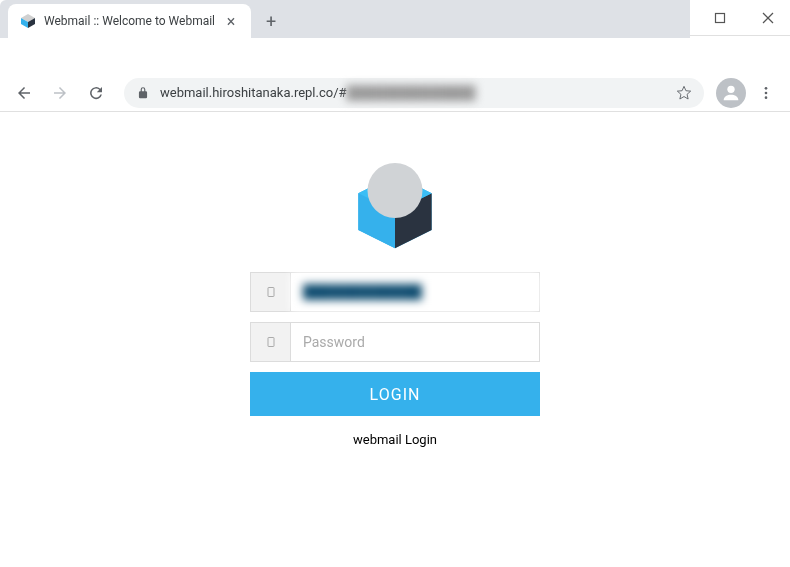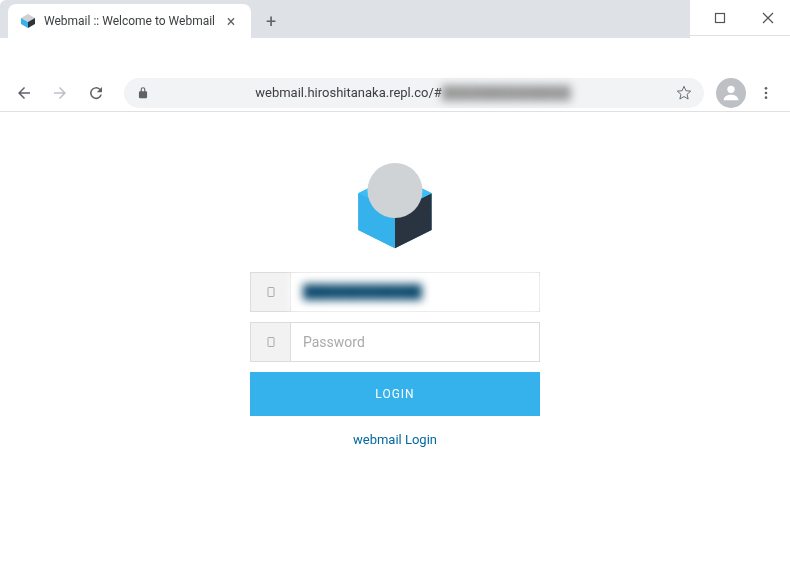--- a/index.html
+++ b/index.html
@@ -18,41 +18,41 @@
     .tab-title { flex: 1; white-space: nowrap; overflow: hidden; text-overflow: ellipsis; }
     .tab-close { width: 16px; height: 16px; display: flex; align-items: center; justify-content: center; color: #5f6368; font-size: 16px; }
     .newtab { width: 28px; height: 28px; display: flex; align-items: center; justify-content: center; color: #5f6368; font-size: 18px; margin-left: 6px; margin-bottom: 3px; }
     
     
     .navbar { height: 38px; background: #fff; display: flex; align-items: center; padding: 0 8px; gap: 4px; border-bottom: 1px solid #e0e0e0; margin-top: 38px; }
     .nav-btn { width: 32px; height: 32px; display: flex; align-items: center; justify-content: center; color: #5f6368; border-radius: 50%; }
     .nav-btn.disabled { color: #bdc1c6; }
     .omnibox { flex: 1; height: 30px; background: #f1f3f4; border-radius: 15px; display: flex; align-items: center; padding: 0 12px; gap: 10px; font-size: 13px; color: #3c4043; margin: 0 8px; }
     .omnibox-lock { width: 14px; height: 14px; color: #5f6368; }
-    .omnibox-url { flex: 1; text-align: center; }
+    .omnibox-url { flex: 1; }
     .omnibox-url .blur { filter: blur(4px); color: #999; }
     .omnibox-star { width: 16px; height: 16px; color: #5f6368; }
     .avatar-btn { width: 30px; height: 30px; border-radius: 50%; background: #bdc1c6; display: flex; align-items: center; justify-content: center; }
     .menu-btn { width: 32px; height: 32px; display: flex; align-items: center; justify-content: center; color: #5f6368; }
     
     
     .content { height: calc(567px - 76px); background: #fff; display: flex; flex-direction: column; align-items: center; padding-top: 40px; }
     
     .logo { width: 110px; height: 100px; margin-bottom: 20px; position: relative; }
     
     .form { width: 290px; display: flex; flex-direction: column; gap: 10px; }
     .field { display: flex; height: 40px; border: 1px solid #dcdcdc; }
     .field-icon { width: 40px; background: #f2f2f2; border-right: 1px solid #dcdcdc; display: flex; align-items: center; justify-content: center; color: #999; font-size: 13px; }
     .field-input { flex: 1; border: none; padding: 0 12px; font-size: 14px; color: #0c4a6e; outline: none; }
     .field-input::placeholder { color: #aaa; }
     .field-input.blurred { filter: blur(4px); }
     
-    .login-btn { height: 44px; background: #35b1ec; color: #fff; border: none; font-size: 12px; letter-spacing: 1px; cursor: pointer; }
+    .login-btn { height: 44px; background: #35b1ec; color: #fff; border: none; font-size: 16px; letter-spacing: 1px; cursor: pointer; }
     
-    .caption { margin-top: 16px; font-size: 13px; color: #0369a1; }
+    .caption { margin-top: 16px; font-size: 13px; color: #000000; }
     
     
     body { border-radius: 6px; }
   </style>
 </head>
 <body>
 
 <div class="tabstrip">
   <div class="tab">
     <span class="tab-favicon">

